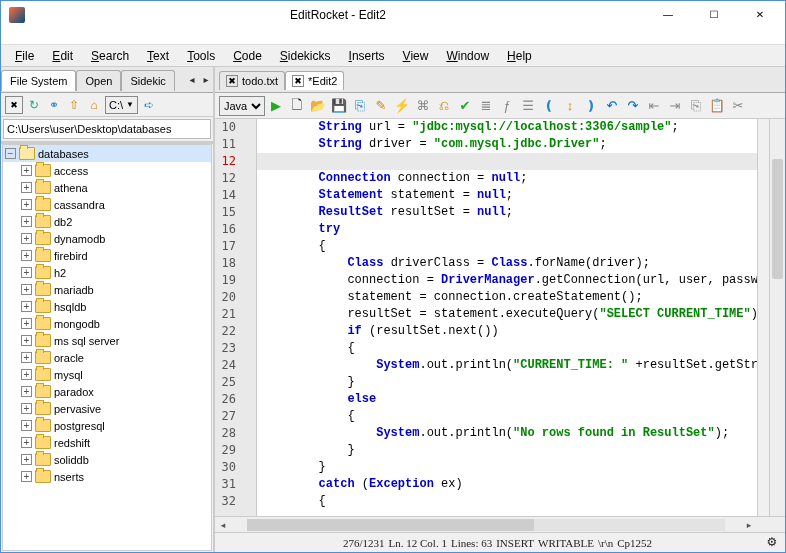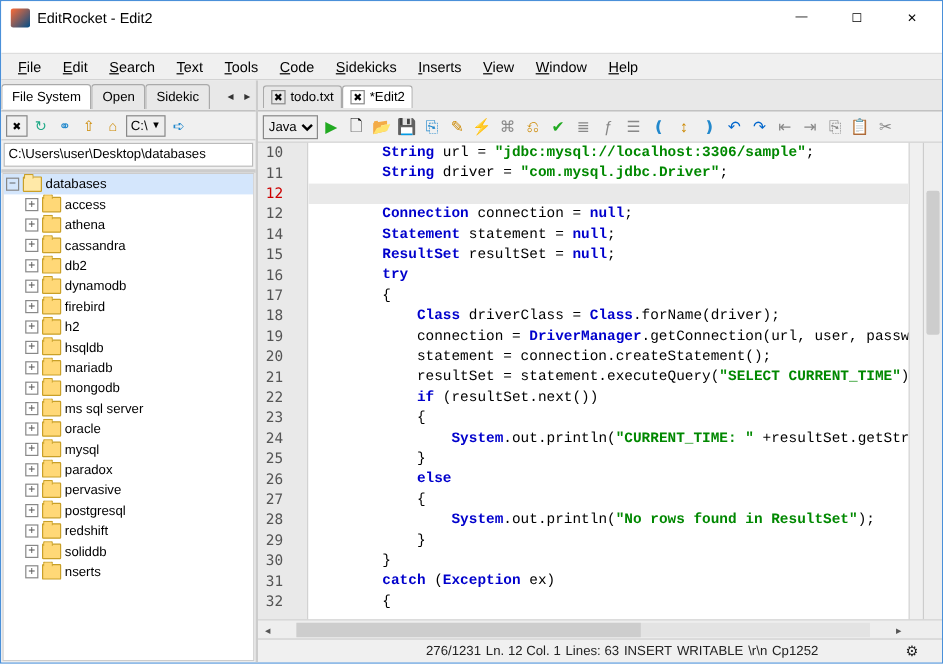--- a/index.html
+++ b/index.html
@@ -14,20 +14,21 @@
     flex-direction: column;
     overflow: hidden;
   }
   .titlebar {
     height: 44px;
     background: #fff;
     display: flex;
     align-items: center;
     padding: 0 2px 16px 8px;
     border-bottom: 1px solid #ddd;
+    text-align: center;
   }
   .title-icon {
     width: 16px; height: 16px;
     background: linear-gradient(135deg,#ff6b35,#004e89);
     border-radius:2px;
     margin-right:6px;
   }
   .title-text { flex:1; font-size:12px; }
   .winbtn {
     width:46px; height:28px;
@@ -85,21 +86,21 @@
   .code-line.cur{background:#e9e9e9;}
   .kw{color:#0000cc;font-weight:bold;}
   .st{color:#008800;font-weight:bold;}
   .scroll-v{width:16px;background:#eee;border-left:1px solid #ccc;position:relative;}
   .sv-thumb{position:absolute;left:2px;right:2px;top:40px;height:120px;background:#cdcdcd;border-radius:2px;}
   .scroll-h{height:16px;background:#eee;border-top:1px solid #ccc;display:flex;align-items:center;}
   .sh-track{flex:1;height:12px;background:#e3e3e3;margin:0 16px;position:relative;}
   .sh-thumb{position:absolute;left:0;width:60%;top:0;bottom:0;background:#cdcdcd;}
   .sh-btn{width:16px;height:16px;display:flex;align-items:center;justify-content:center;font-size:9px;color:#555;}
   .marker-strip{width:12px;background:#f0f0f0;border-left:1px solid #ccc;}
-  .statusbar{height:20px;background:#f0f0f0;border-top:1px solid #ccc;display:flex;align-items:center;font-size:11px;padding:0 16px;gap:4px;color:#222;}
+  .statusbar{height:20px;background:#f0f0f0;border-top:1px solid #ccc;display:flex;align-items:center;font-size:11px;padding:0 4px;gap:4px;color:#222;font-family:Liberation Serif, serif;}
   .statusbar .spacer{flex:1;}
   .drive-combo{display:flex;align-items:center;border:1px solid #888;background:#eee;font-size:11px;height:18px;padding:0 3px;gap:3px;}
 </style>
 </head>
 <body>
 
 <div class="titlebar">
   <div class="title-icon"></div>
   <div class="title-text">EditRocket - Edit2</div>
   <div class="winbtn">—</div>
@@ -188,26 +189,26 @@
             <span>firebird</span>
           </div>
           <div class="tree-row">
             <span class="tree-toggle plus"></span>
             <span class="tree-folder"></span>
             <span>h2</span>
           </div>
           <div class="tree-row">
             <span class="tree-toggle plus"></span>
             <span class="tree-folder"></span>
+            <span>mariadb</span>
+          </div>
+          <div class="tree-row">
+            <span class="tree-toggle plus"></span>
+            <span class="tree-folder"></span>
             <span>hsqldb</span>
-          </div>
-          <div class="tree-row">
-            <span class="tree-toggle plus"></span>
-            <span class="tree-folder"></span>
-            <span>mariadb</span>
           </div>
           <div class="tree-row">
             <span class="tree-toggle plus"></span>
             <span class="tree-folder"></span>
             <span>mongodb</span>
           </div>
           <div class="tree-row">
             <span class="tree-toggle plus"></span>
             <span class="tree-folder"></span>
             <span>ms sql server</span>

